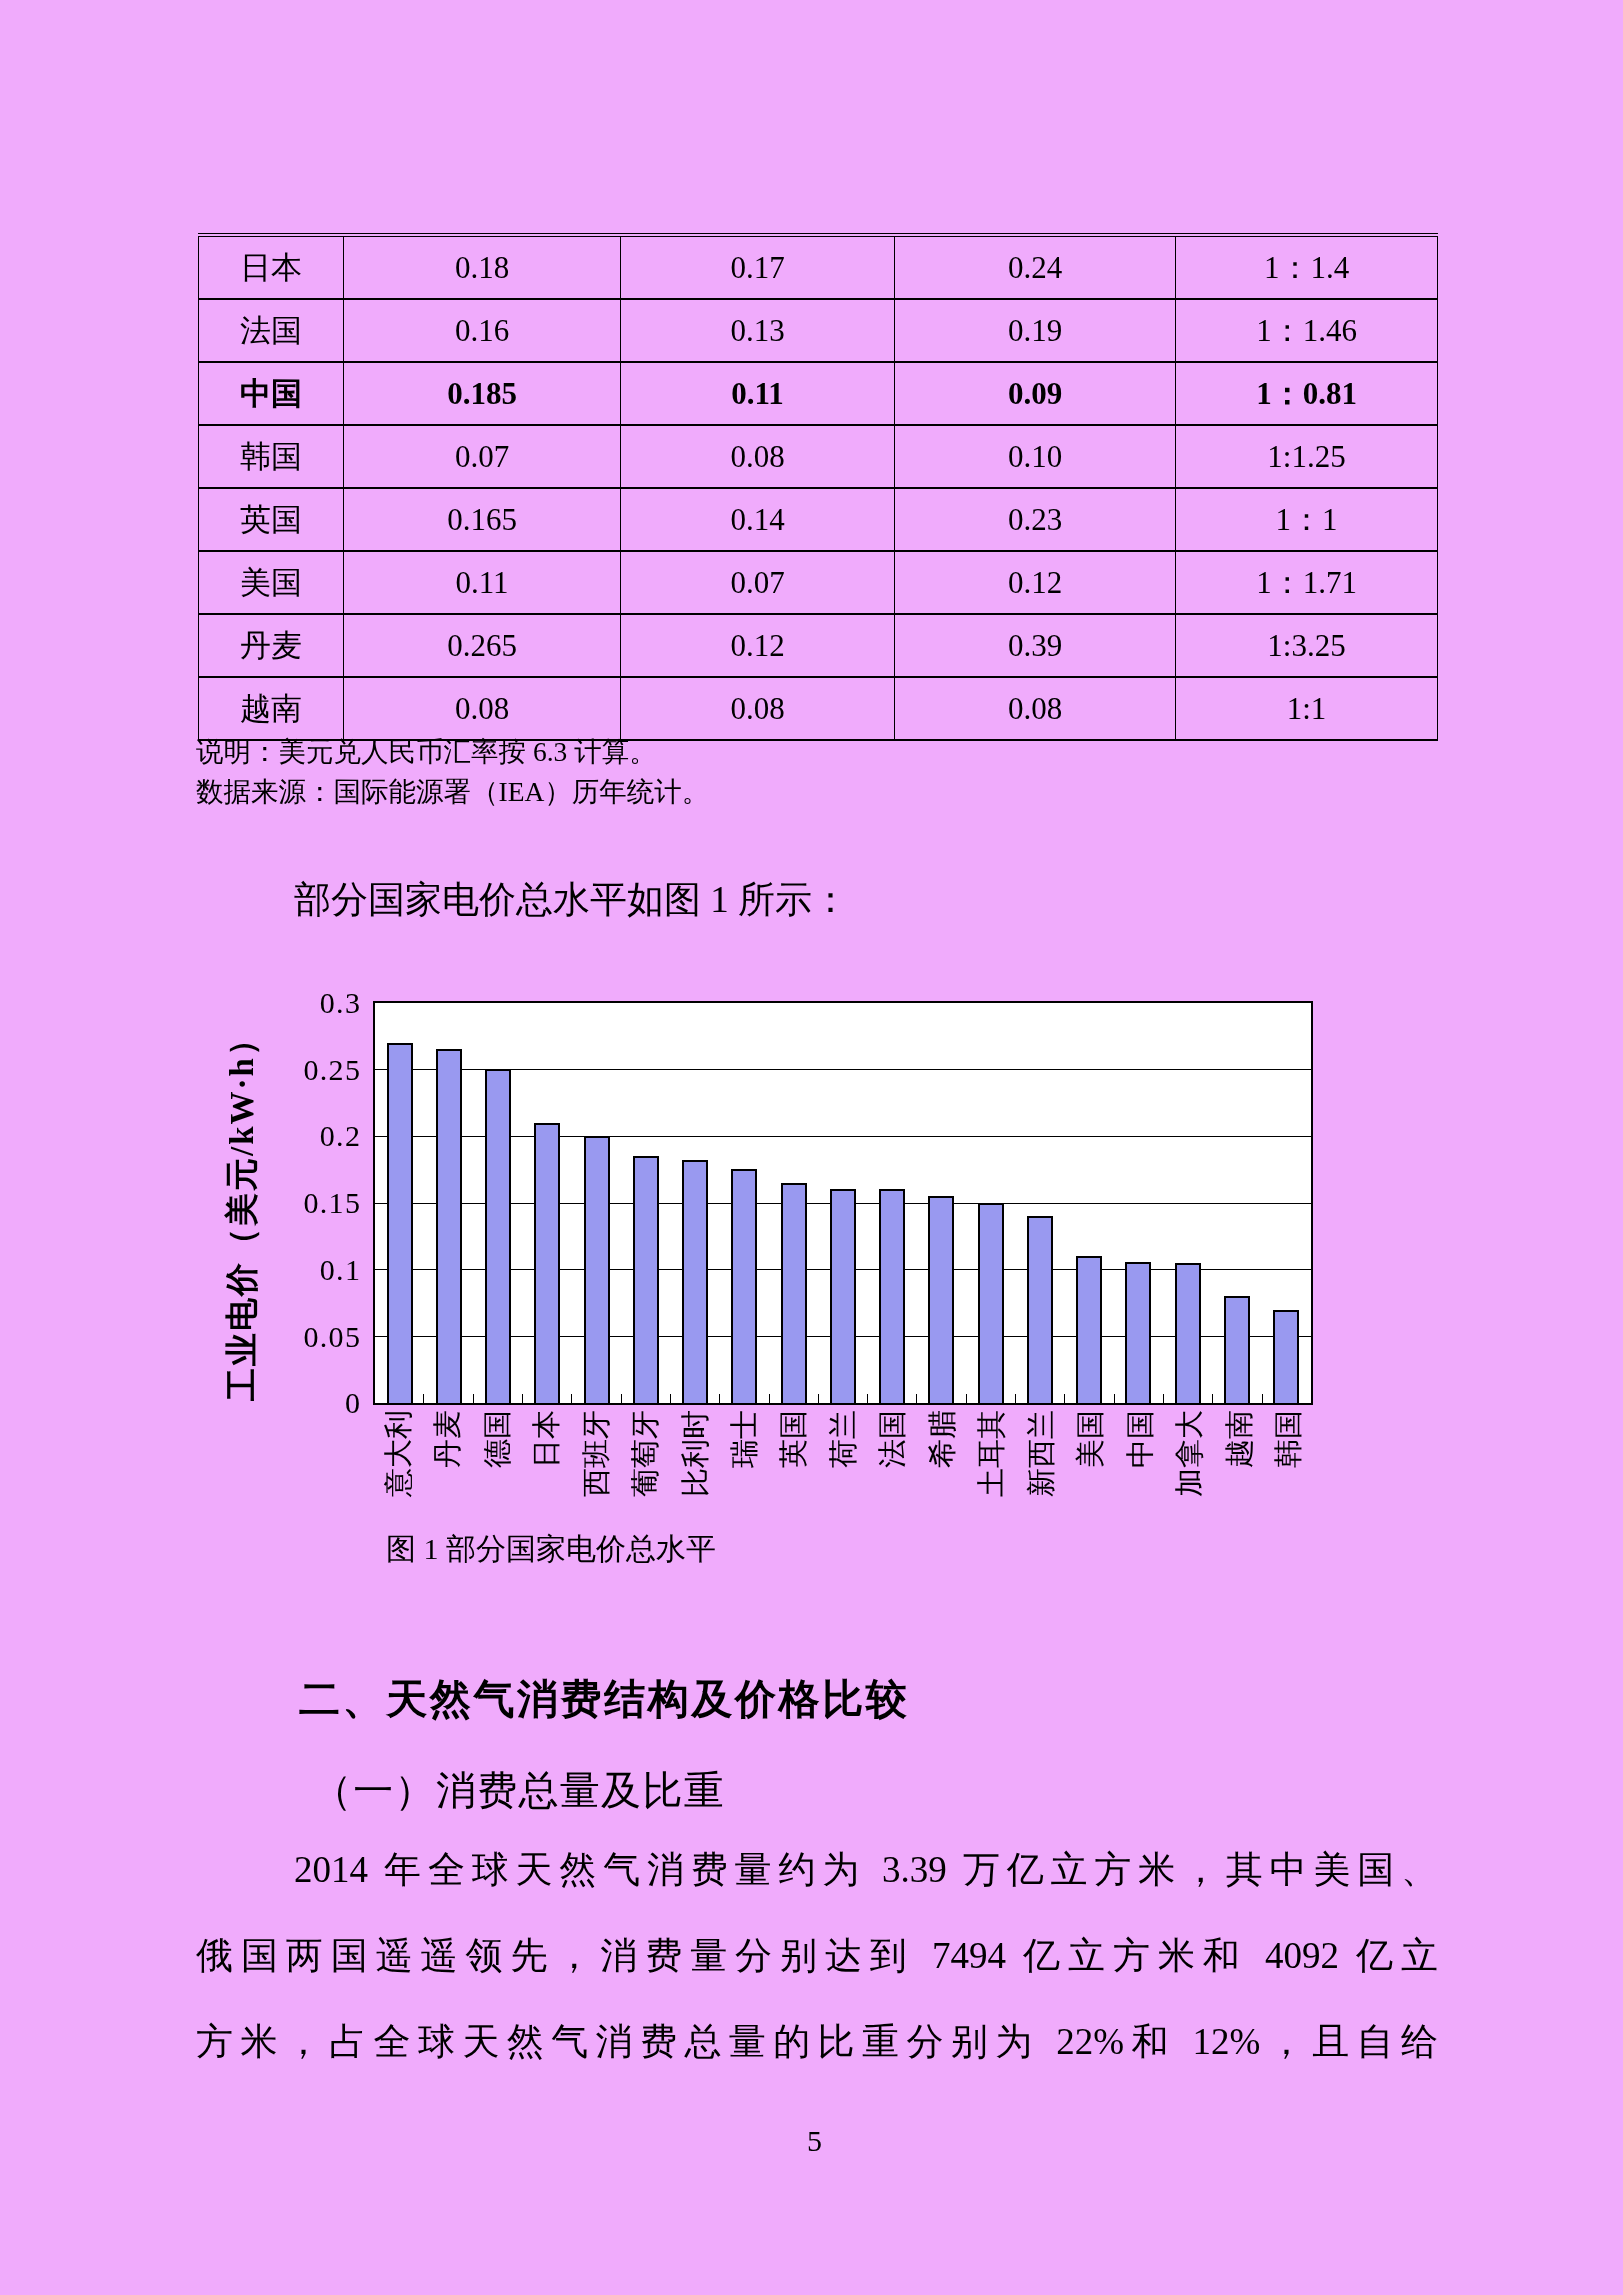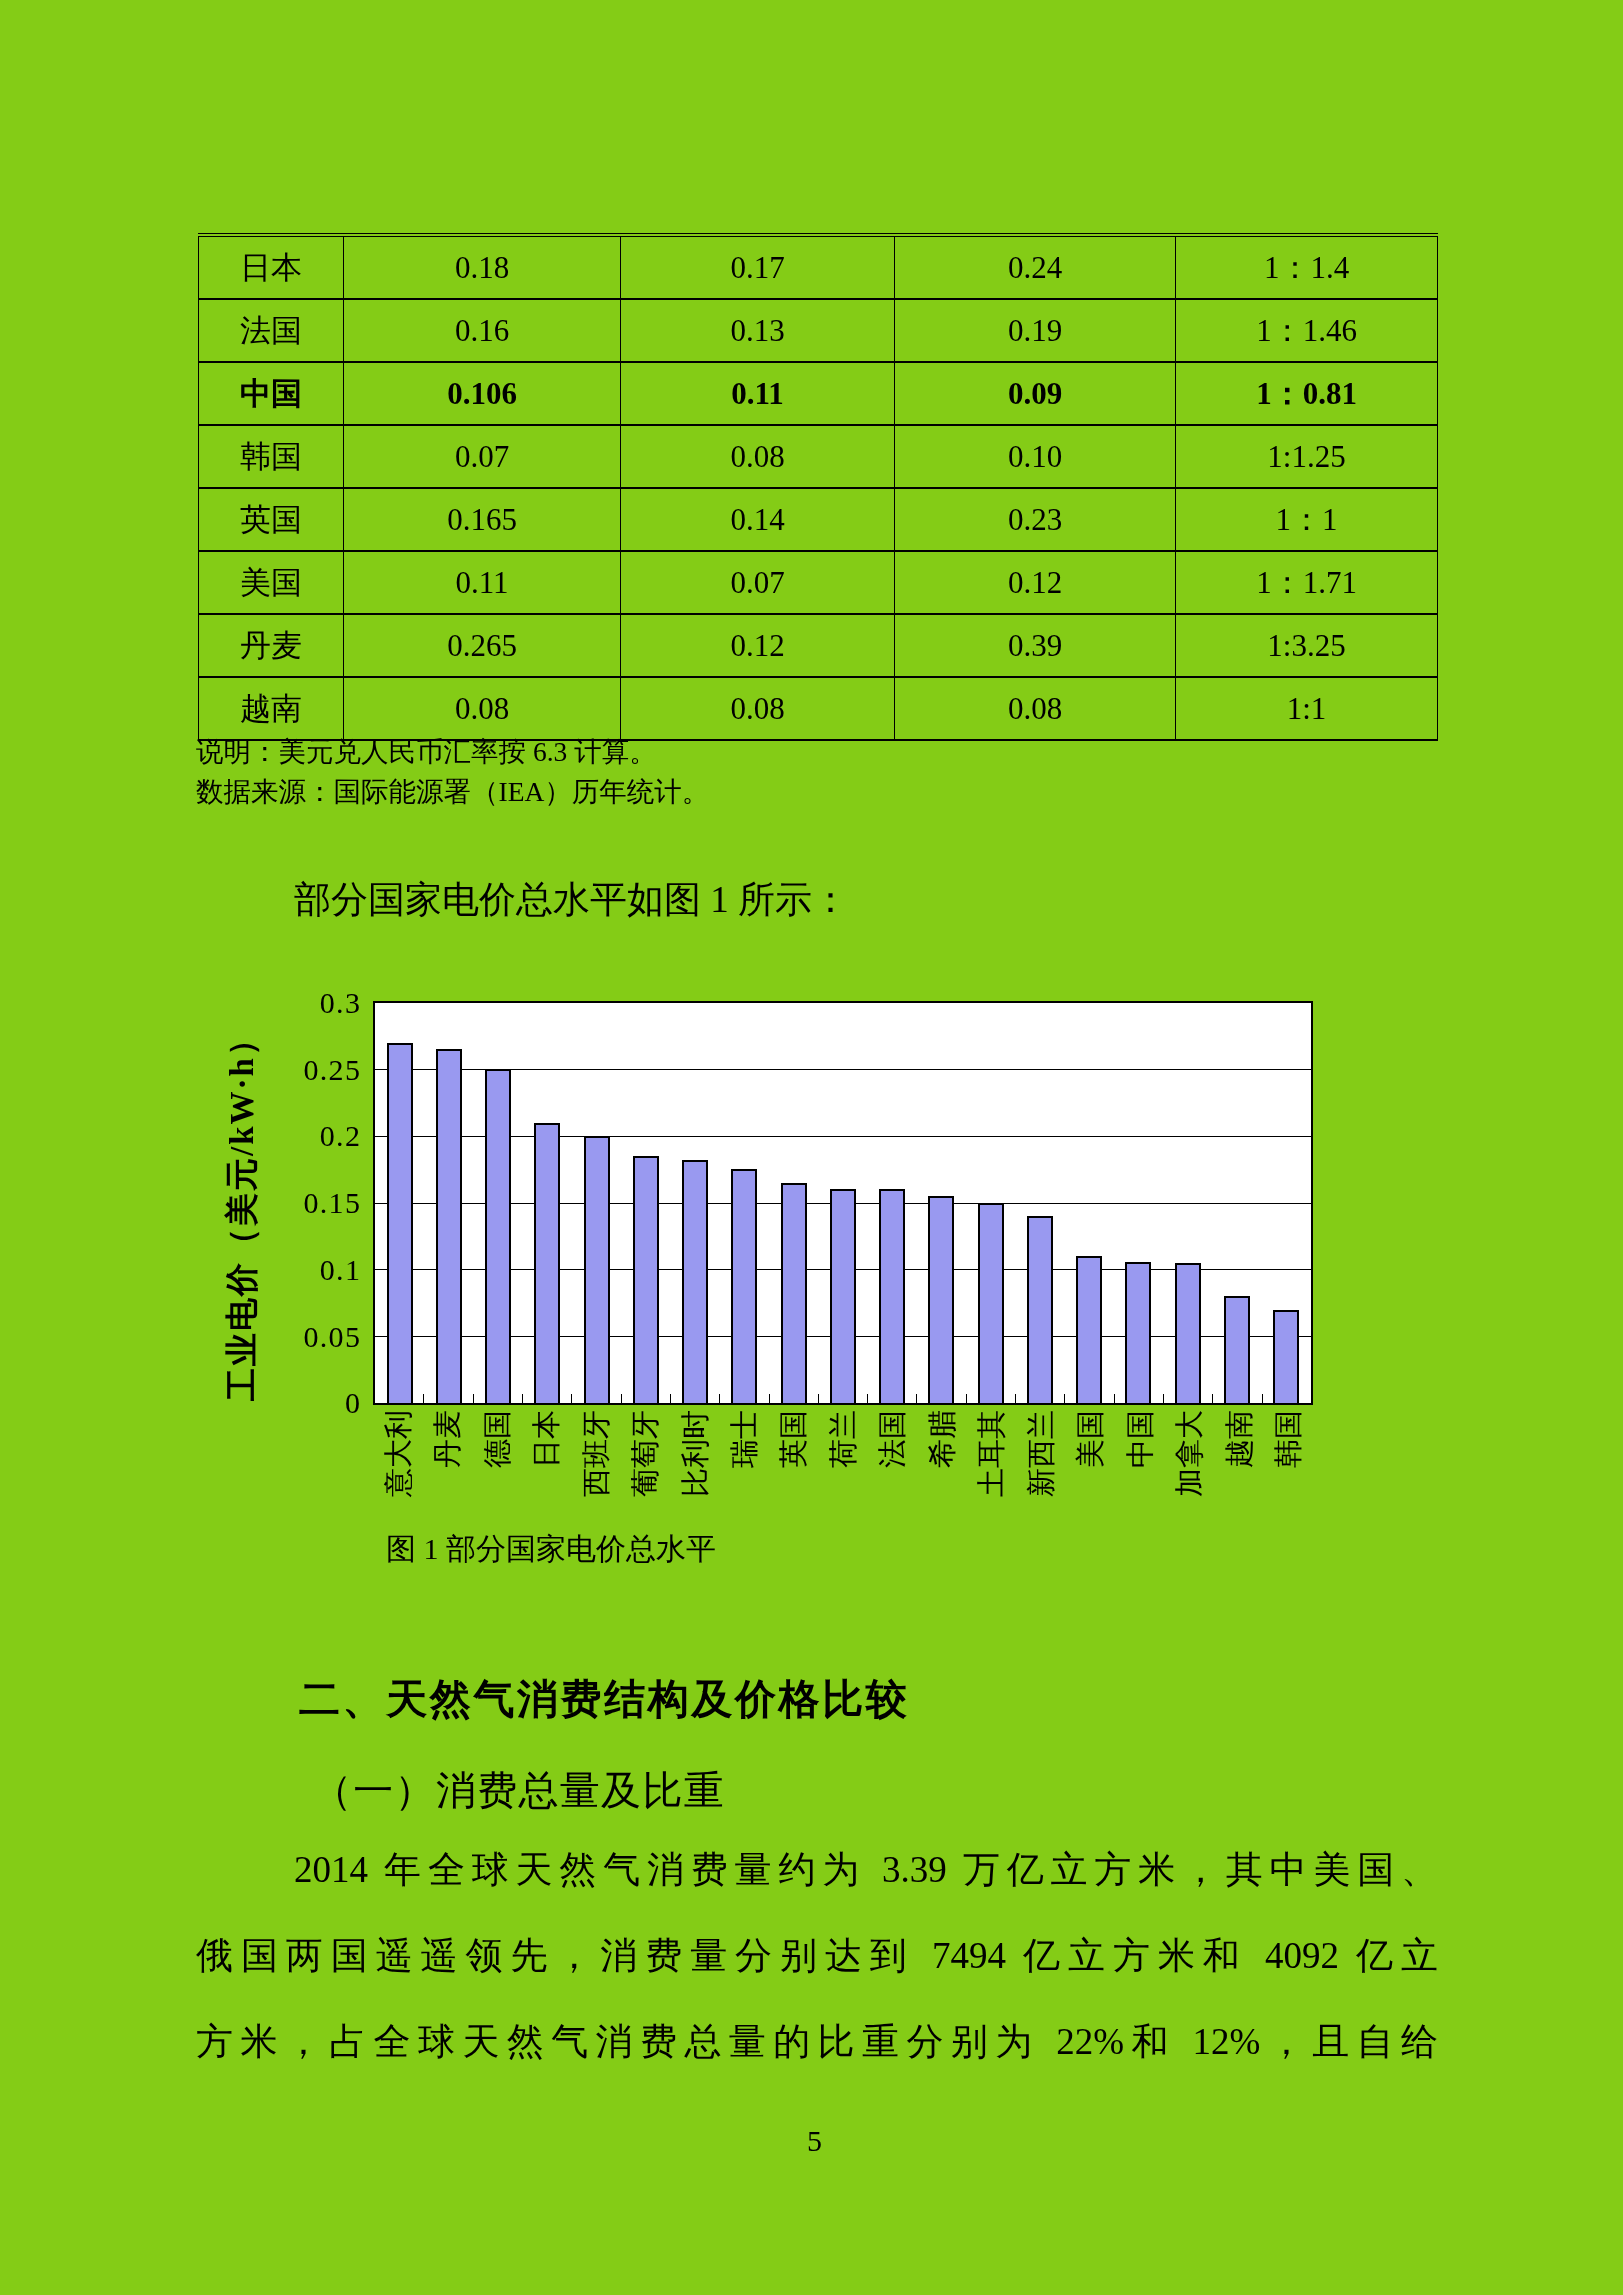--- a/index.html
+++ b/index.html
@@ -1,19 +1,19 @@
 <!DOCTYPE html>
 <html style="font-size:10.5px"><head>
 <meta charset="utf-8">
 <style>
   html,body{margin:0;padding:0;background:#fff;}
   .page{
     position:relative;
     width:1623px;height:2295px;
-    background:#84cc16;
+    background:#f0abfc;
     font-family:"Liberation Serif","DejaVu Serif",serif;
     color:#000;
     overflow:hidden;
   }
 
   
   .price-table{
     position:absolute;left:198px;top:233px;
     width:1240px;
     border-collapse:collapse;
@@ -106,21 +106,21 @@
         </tr>
         <tr>
           <td>法国</td>
           <td>0.16</td>
           <td>0.13</td>
           <td>0.19</td>
           <td>1：1.46</td>
         </tr>
         <tr class="bold-row">
           <td>中国</td>
-          <td>0.106</td>
+          <td>0.185</td>
           <td>0.11</td>
           <td>0.09</td>
           <td>1：0.81</td>
         </tr>
         <tr>
           <td>韩国</td>
           <td>0.07</td>
           <td>0.08</td>
           <td>0.10</td>
           <td>1:1.25</td>

